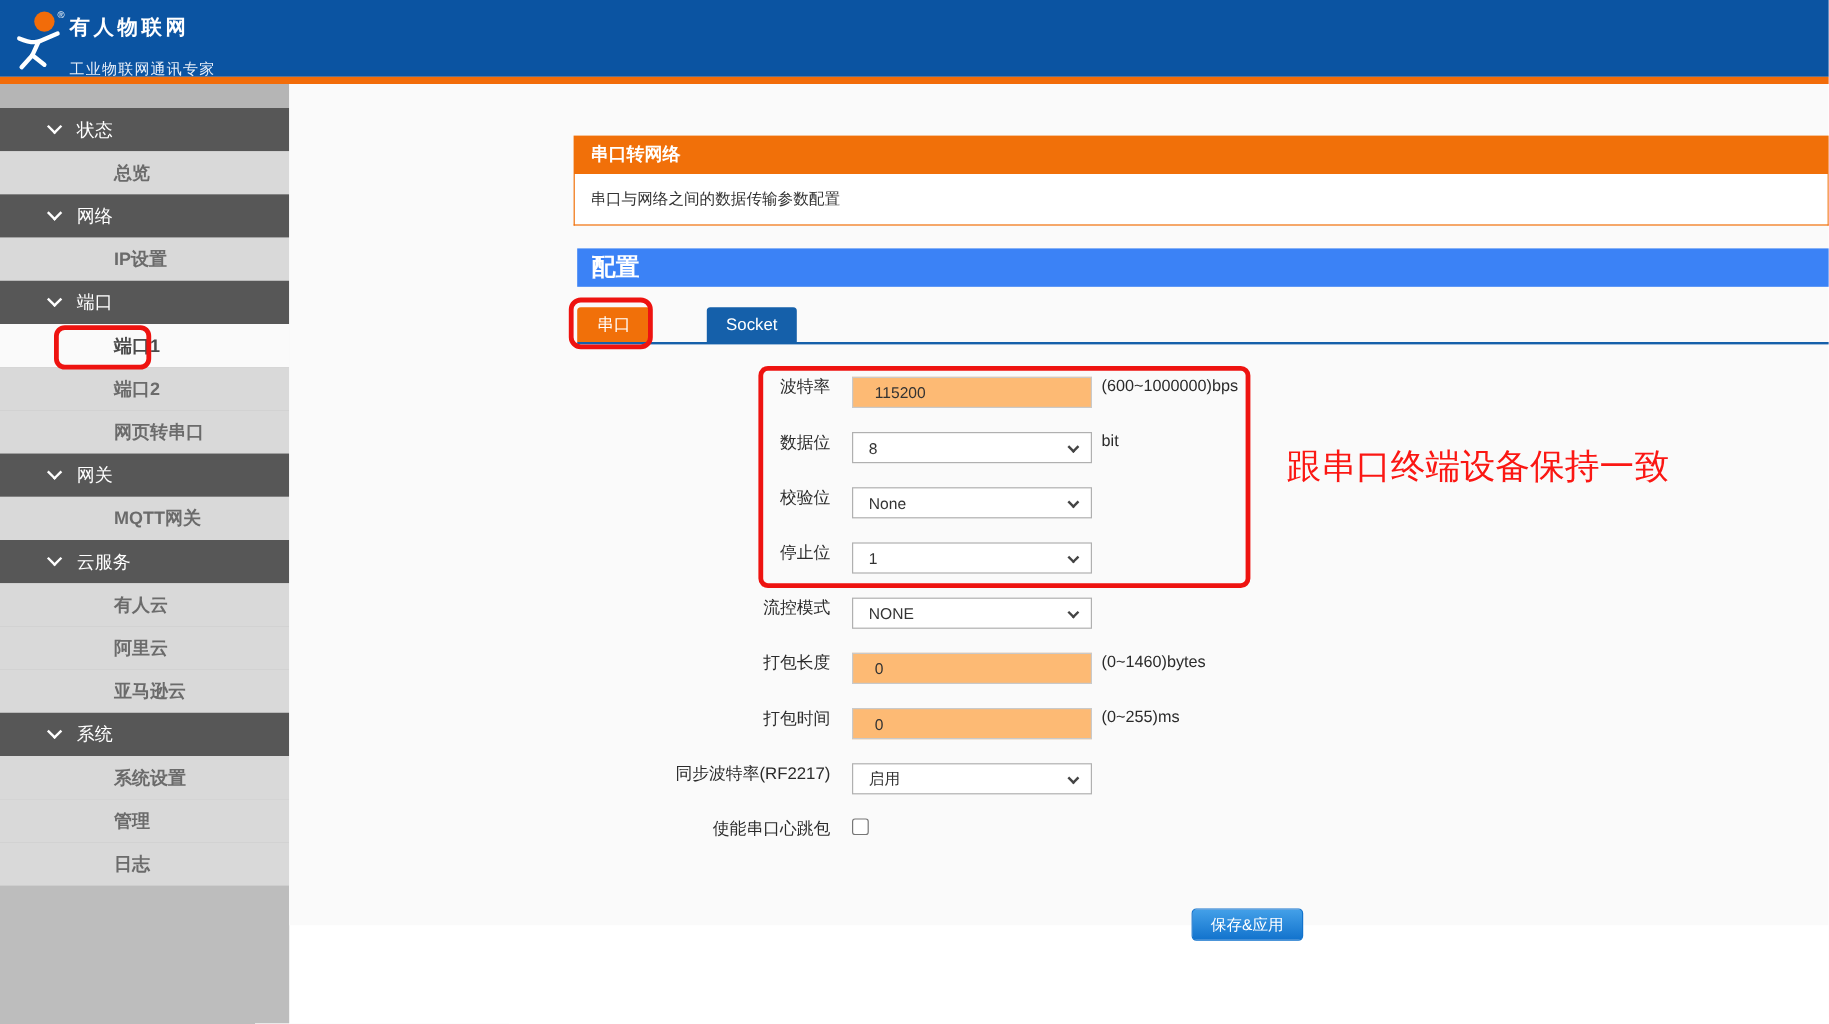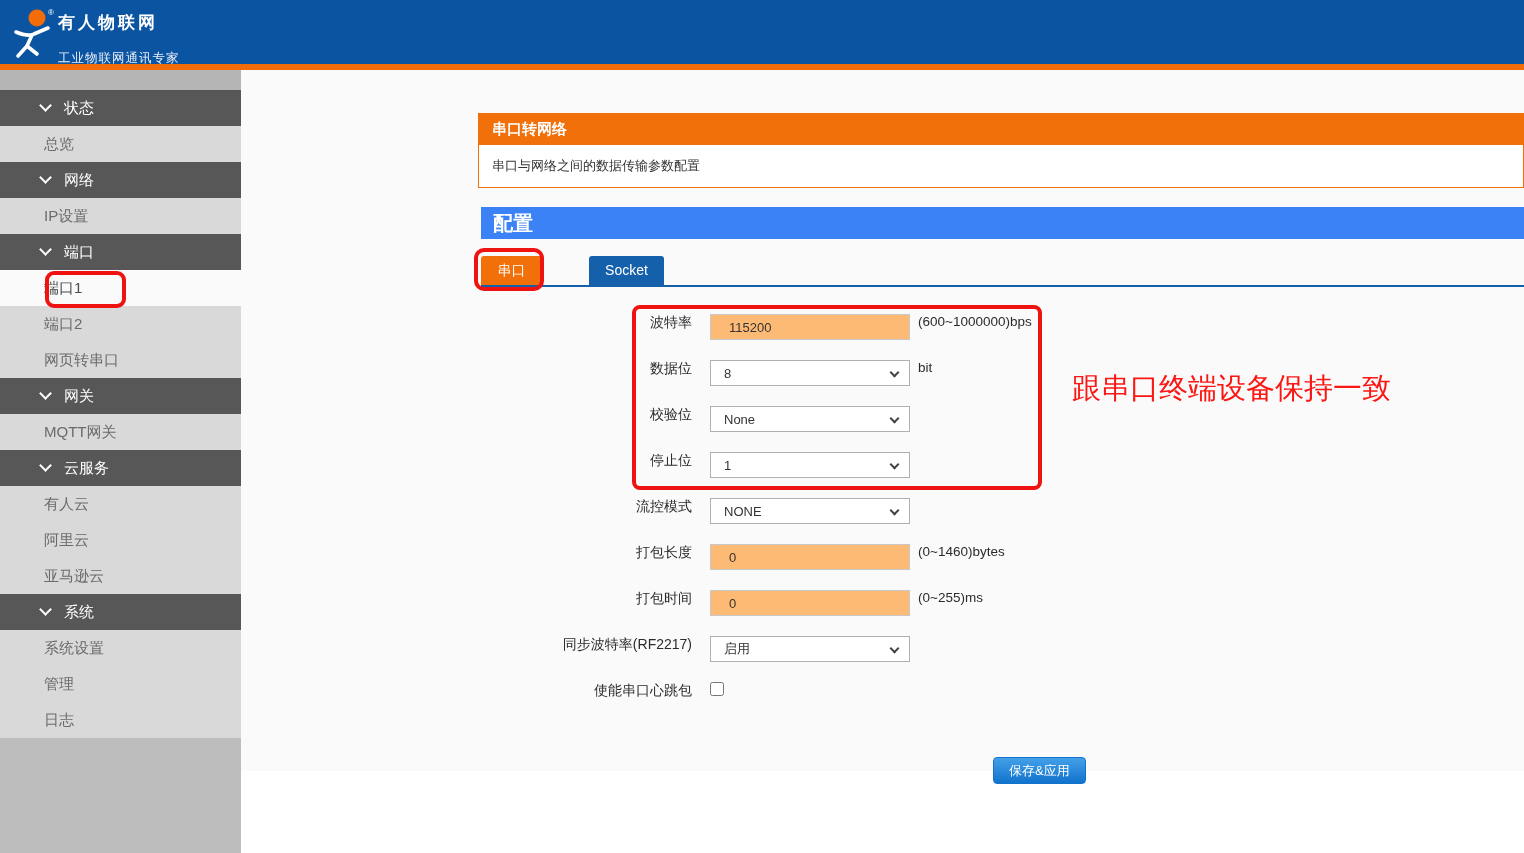--- a/index.html
+++ b/index.html
@@ -17,21 +17,21 @@
   .orange-strip { position:absolute; left:0; top:64px; width:1524px; height:6px; background:#f26c09; }
 
   
   .sidebar { position:absolute; left:0; top:70px; width:241px; height:783px; background:#bdbdbd; }
   .sidebar-top-strip { height:20px; background:#b5b5b5; }
   .sb-item { height:36px; display:flex; align-items:center; font-size:15px; cursor:pointer; }
   .sb-header { background:#575757; color:#ffffff; }
   .chev { display:inline-block; width:9px; height:9px; border-right:2px solid #fff; border-bottom:2px solid #fff;
           transform:rotate(45deg); margin-left:41px; margin-top:-5px; }
   .sb-header .sb-label { margin-left:14px; }
-  .sb-sub { background:#d9d9d9; color:#6b6b6b; padding-left:44px; }
+  .sb-sub { background:#d9d9d9; color:#6b6b6b; padding-left:95px;font-weight:bold; }
   .sb-sub.active { background:#fafafa; color:#4a4a4a; }
 
   
   .main { position:absolute; left:241px; top:70px; width:1283px; height:701px; background:#fafafa; }
   .panel { position:absolute; left:237px; top:43px; right:0; }
   .panel-title { height:32px; background:#f17009; color:#fff; font-weight:bold; font-size:15px;
                  line-height:32px; padding-left:14px; }
   .panel-body { height:43px; background:#fff; border:1px solid #f17009; border-top:none;
                 font-size:13px; color:#333; line-height:41px; padding-left:13px; }
   .section-bar { position:absolute; left:240px; top:137px; right:0; height:32px; background:#3b82f6;

